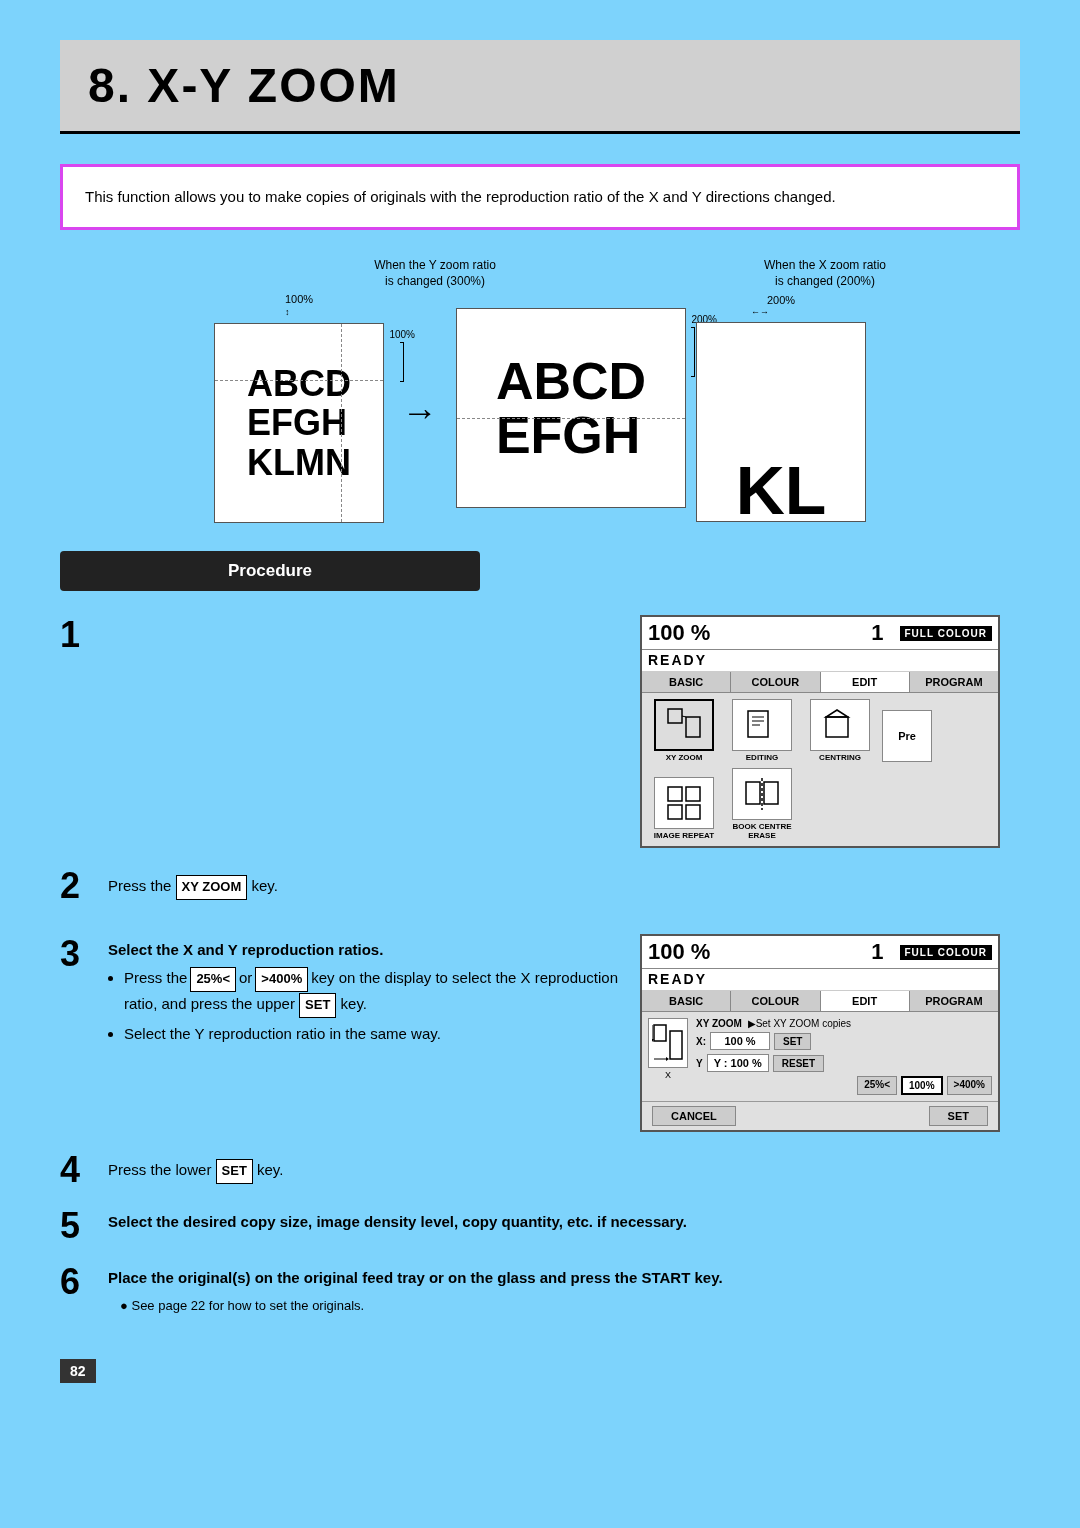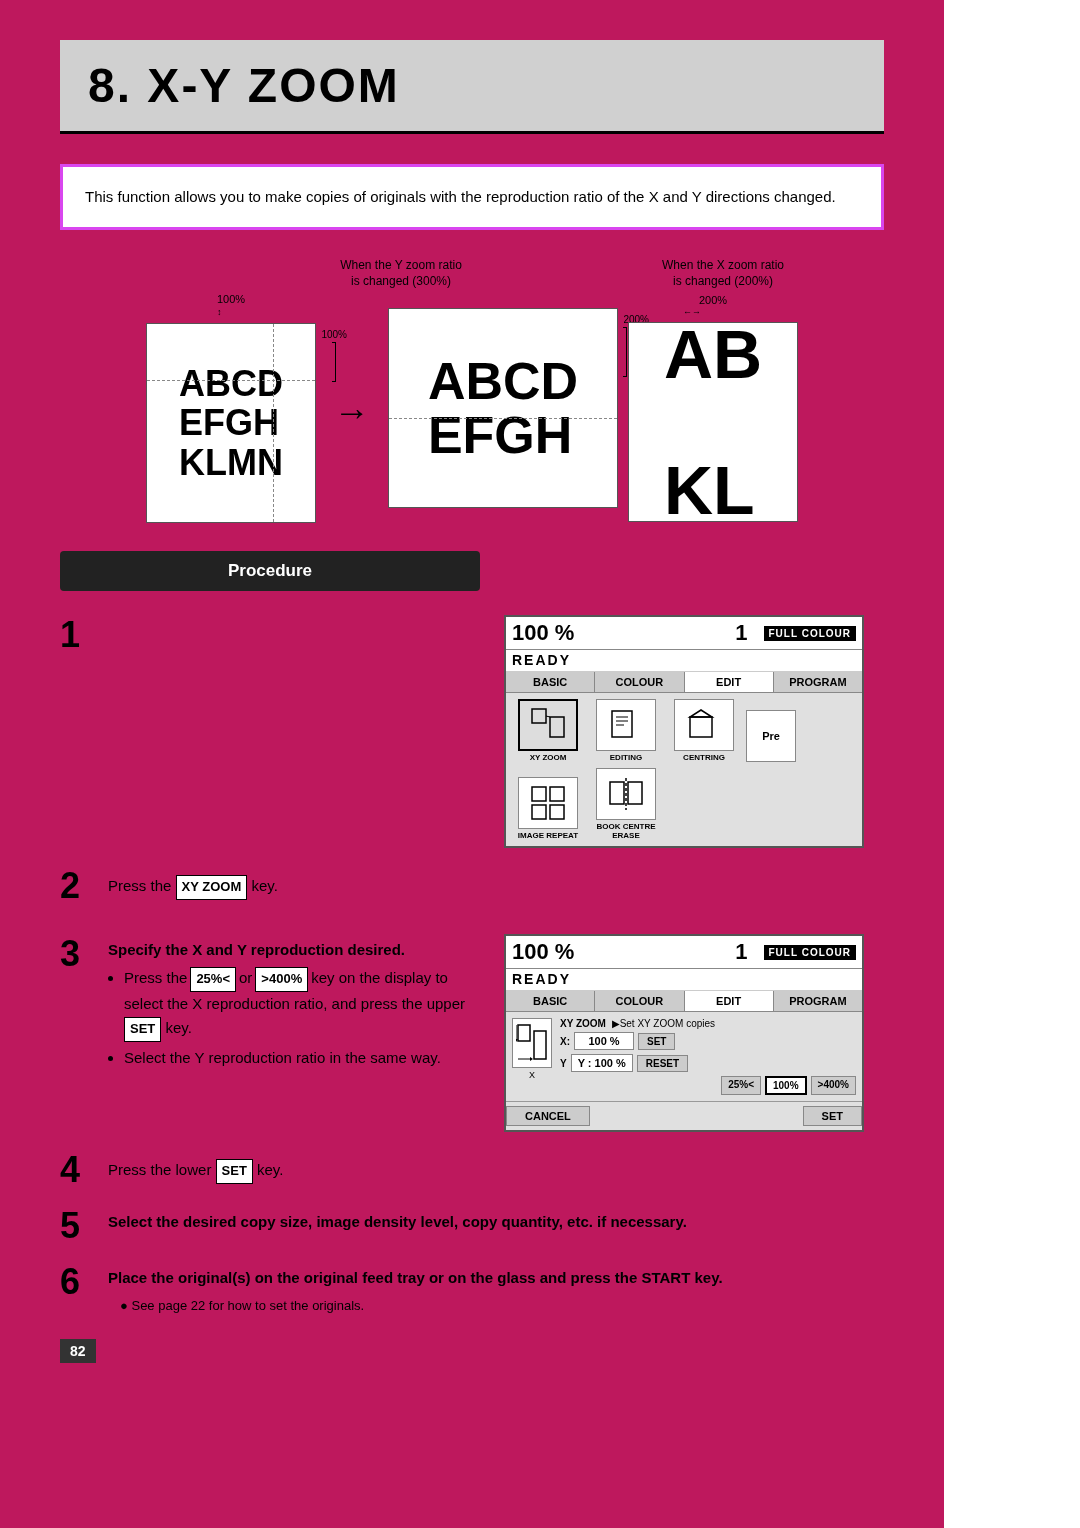--- a/index.html
+++ b/index.html
@@ -6,23 +6,23 @@
     body {
       font-family: Arial, Helvetica, sans-serif;
       background: #fff;
       width: 1080px;
       min-height: 1528px;
       padding: 0;
       color: #000;
     }
 
     .page {
-      width: 944px;
+      width: 1080px;
       min-height: 1528px;
-      background: #be185d;
+      background: #7dd3fc;
       padding: 40px 60px 60px 60px;
     }
 
     
     .title-section {
       background: #d0d0d0;
       padding: 18px 28px 18px 28px;
       margin-bottom: 30px;
       border-bottom: 3px solid #000;
     }
@@ -354,21 +354,21 @@
       font-weight: bold;
     }
     .xyzoom-pct-btn.highlight {
       background: #fff;
       border: 2px solid #000;
     }
 
     .screen2-bottom {
       display: flex;
       gap: 8px;
-      padding: 4px 0;
+      padding: 4px 10px;
       background: #e0e0e0;
       border-top: 1px solid #999;
       justify-content: space-between;
     }
 
     .screen2-cancel-btn {
       background: #ccc;
       border: 1px solid #888;
       padding: 3px 18px;
       font-size: 11px;
@@ -503,21 +503,21 @@
         </div>
       </div>
 
       <div style="display:flex; flex-direction:column; align-items:center; position:relative;">
         <div style="font-size:11px; margin-bottom:6px; text-align:center;">
           200%<br>
           <span style="font-size:9px; display:flex; justify-content:space-between; width:60px; margin:0 auto;">←→</span>
         </div>
         <div class="doc-box doc-zoom-x" style="position:relative;">
           <div class="doc-text-xlarge">
-            <span>AB</span><br>
+            <br>
             <br>
             <span>KL</span>
           </div>
         </div>
       </div>
 
     </div>
   </div>
 
   <div style="margin-top: 28px;">
@@ -616,21 +616,21 @@
           <div class="step-content" style="padding-top:8px;">
             <p>Press the <span class="key-box">XY ZOOM</span> key.</p>
           </div>
         </div>
       </div>
 
       <div class="step-row" style="margin-top: -190px;">
         <div style="display:flex; gap:12px; flex:1; align-items:flex-start;">
           <div class="step-number">3</div>
           <div class="step-content" style="padding-top:4px;">
-            <p><strong>Specify the X and Y reproduction desired.</strong></p>
+            <p><strong>Select the X and Y reproduction ratios.</strong></p>
             <ul>
               <li>Press the<span class="key-box" style="margin:0 3px;">25%&lt;</span>or<span class="key-box" style="margin:0 3px;">&gt;400%</span>key on the display to select the X reproduction ratio, and press the upper <span class="key-box">SET</span> key.</li>
               <li>Select the Y reproduction ratio in the same way.</li>
             </ul>
           </div>
         </div>
 
         <div class="step-right">
           <div class="screen-mock">
             <div class="screen-top-bar">
@@ -719,19 +719,19 @@
           <div class="step-content" style="padding-top:4px;">
             <p><strong>Place the original(s) on the original feed tray or on the glass and press the START key.</strong></p>
             <p class="bottom-note">● See page 22 for how to set the originals.</p>
           </div>
         </div>
       </div>
 
     </div>
 
     
-    <div style="display:flex; align-items:center;">
+    <div style="margin-top: 20px; display:flex; align-items:center;">
       <span class="page-num-badge">82</span>
     </div>
 
   </div>
 
 </div>
 
 </body></html>

